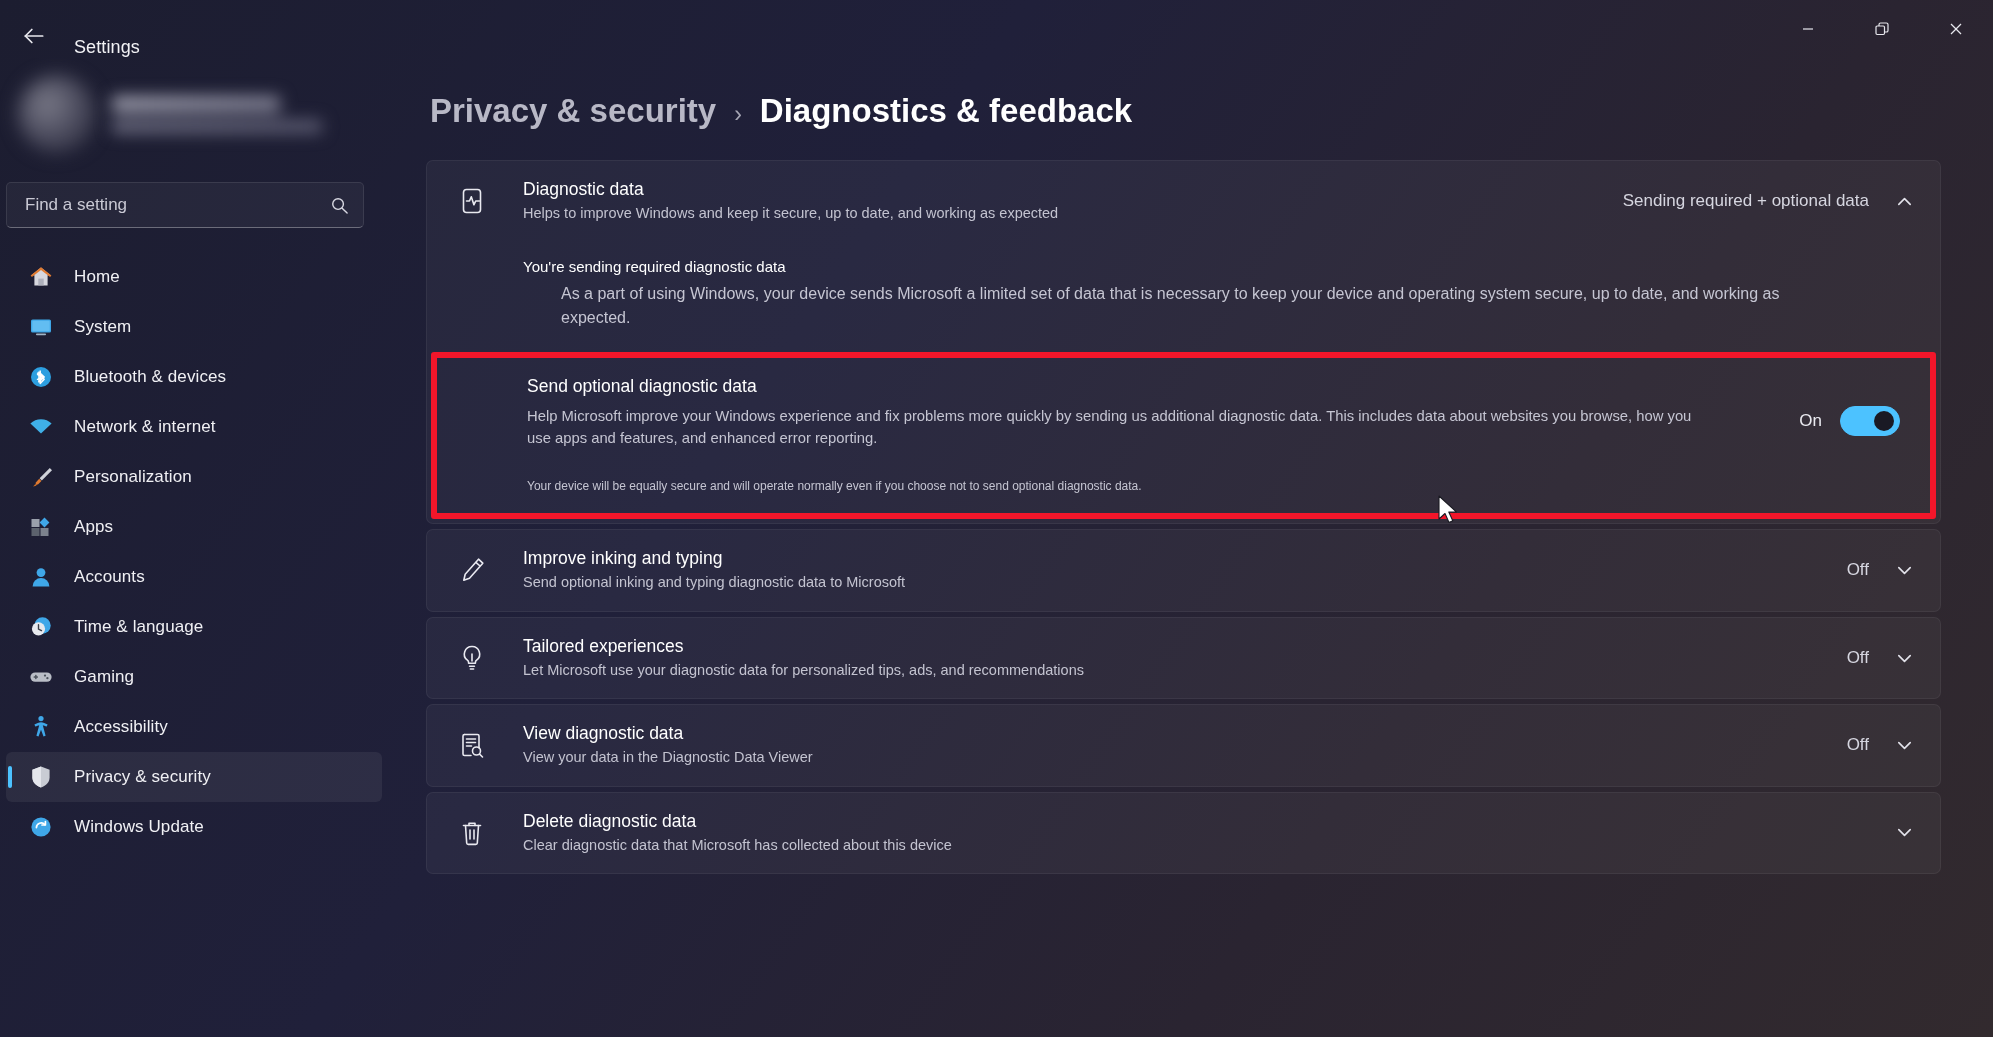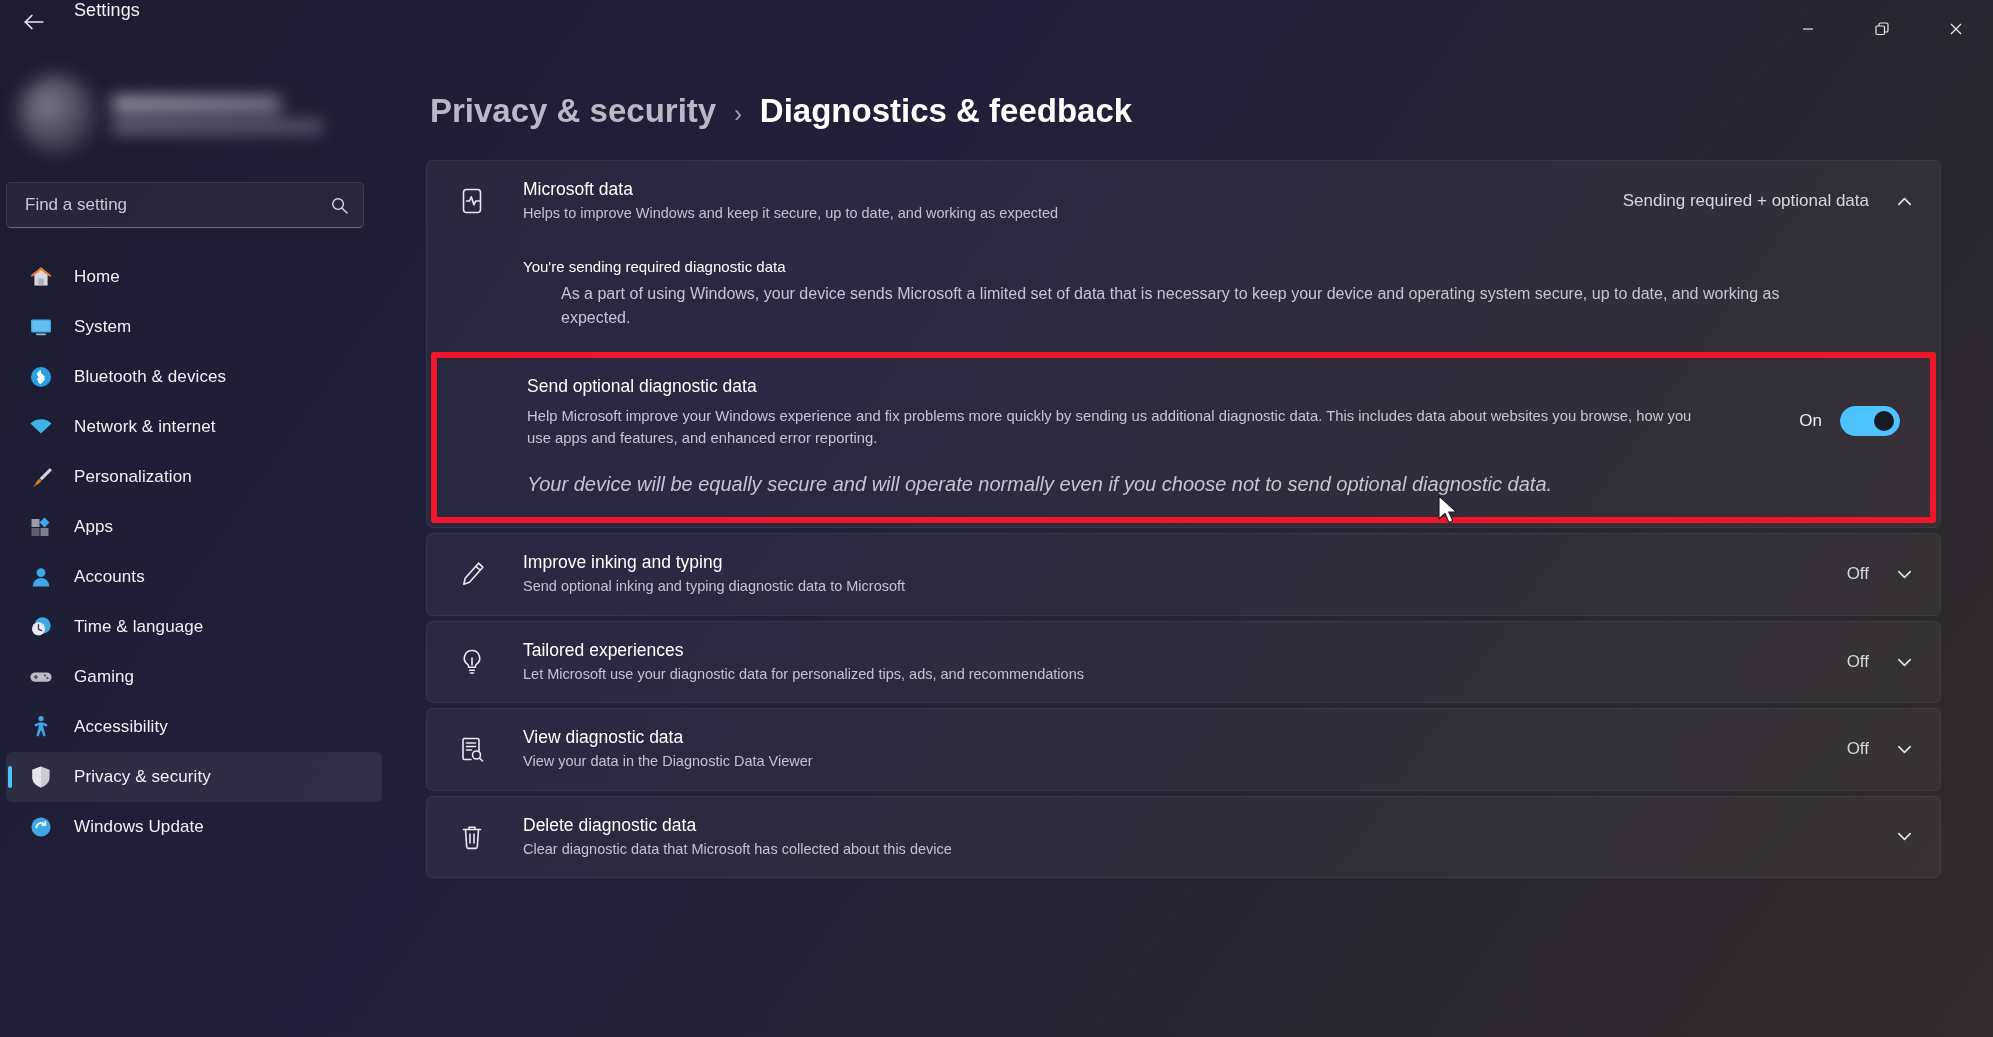--- a/index.html
+++ b/index.html
@@ -13,21 +13,21 @@
   .app {
     position: relative;
     width: 1993px; height: 1037px;
     background: linear-gradient(125deg, #1c1d30 0%, #20203a 38%, #2a2431 70%, #322a2e 100%);
     display: flex; flex-direction: column;
   }
 
   
   .titlebar {
     height: 58px; flex: 0 0 58px;
-    display: flex; align-items: flex-start;
+    display: flex; align-items: flex-end;
     position: relative; z-index: 20;
   }
   .back-btn {
     width: 52px; height: 44px; margin-left: 8px;
     display: flex; align-items: center; justify-content: center;
     border-radius: 5px; cursor: pointer;
   }
   .back-arrow { width: 26px; height: 26px; display:block; }
   .app-title {
     font-size: 18px; color: #f2f2f5; margin-left: 14px;
@@ -171,22 +171,22 @@
     z-index: 5;
   }
   .optional-row {
     display: flex; align-items: flex-start;
     padding: 24px 36px 24px 96px;
   }
   .optional-text { flex: 1; min-width: 0; }
   .optional-title { font-size: 17.5px; color: #ffffff; margin-bottom: 8px; }
   .optional-desc { font-size: 14.8px; color: #c5c5d2; line-height: 1.5; max-width: 1180px; }
   .optional-note {
-    font-size: 20px; color: #c5c5d2; line-height: 1.5;
-    margin-top: 20px; max-width: 1180px; font-style: italic;
+    font-size: 12px; color: #c5c5d2; line-height: 1.5;
+    margin-top: 28px; max-width: 1180px;
   }
   .toggle-wrap {
     display: flex; align-items: center; gap: 18px;
     margin-left: 24px; margin-top: 30px; flex: 0 0 auto;
   }
   .toggle-label { font-size: 17px; color: #eaeaf0; text-align: center; }
   .toggle {
     width: 60px; height: 30px; border-radius: 15px;
     background: #4cc2ff; position: relative; cursor: pointer;
     border: 1px solid #4cc2ff;
@@ -379,21 +379,21 @@
 
       <div class="cards">
 
         <div class="card">
           <div class="row">
             <svg class="row-icon" viewBox="0 0 30 30" fill="none" stroke="#e9e9f0" stroke-width="1.6">
               <rect x="6.5" y="3.5" width="17" height="23" rx="3"></rect>
               <path d="M9.5 15h3l1.8-4.2 2.6 8 1.8-3.8h3.8" stroke-linecap="round" stroke-linejoin="round"></path>
             </svg>
             <div class="row-text">
-              <div class="row-title">Microsoft data</div>
+              <div class="row-title">Diagnostic data</div>
               <div class="row-desc">Helps to improve Windows and keep it secure, up to date, and working as expected</div>
             </div>
             <div class="row-right">
               <span class="row-status">Sending required + optional data</span>
               <svg class="chev" viewBox="0 0 20 20" fill="none" stroke="#e2e2ea" stroke-width="1.7" stroke-linecap="round" stroke-linejoin="round">
                 <path d="M4 13l6-6 6 6"></path>
               </svg>
             </div>
           </div>
 

